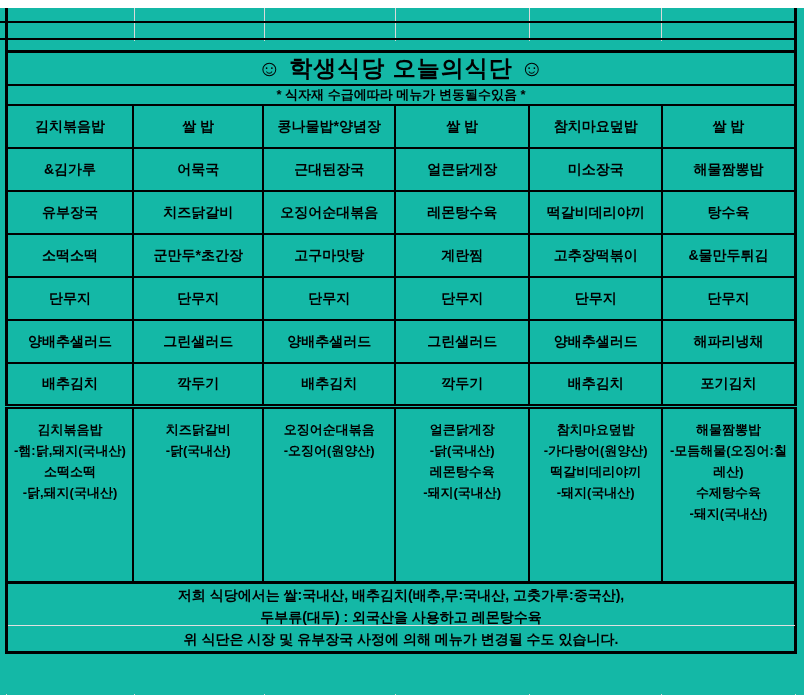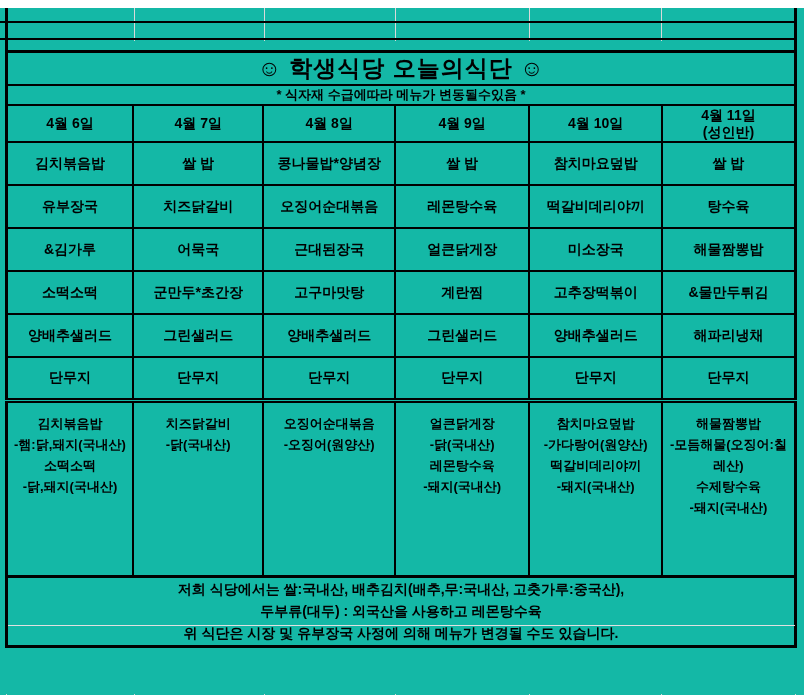--- a/index.html
+++ b/index.html
@@ -64,94 +64,76 @@
 
     <tbody>
         <tr class="title-row">
       <td class="title-cell" colspan="6">☺ 학생식당 오늘의식단 ☺</td>
     </tr>
 
     <tr class="subtitle-row">
       <td class="subtitle-cell" colspan="6">* 식자재 수급에따라 메뉴가 변동될수있음 *</td>
     </tr>
 
-    <tr class="date-row">
-      <td class="date-cell">
-        <div>4월 6일</div>
-
-      </td>
-      <td class="date-cell">
-        <div>4월 7일</div>
-
-      </td>
-      <td class="date-cell">
-        <div>4월 8일</div>
-
-      </td>
-      <td class="date-cell">
-        <div>4월 9일</div>
-
-      </td>
-      <td class="date-cell">
-        <div>4월 10일</div>
-
-      </td>
-      <td class="date-cell">
-        <div>4월 11일</div>
-        <div class="date-note">(성인반)</div>
-      </td>
-    </tr>
 
     <tr class="menu-row">
       <td class="menu-cell">김치볶음밥</td>
       <td class="menu-cell">쌀 밥</td>
       <td class="menu-cell">콩나물밥*양념장</td>
       <td class="menu-cell">쌀 밥</td>
       <td class="menu-cell">참치마요덮밥</td>
       <td class="menu-cell">쌀 밥</td>
     </tr>
     <tr class="menu-row">
+      <td class="menu-cell">&amp;김가루</td>
+      <td class="menu-cell">어묵국</td>
+      <td class="menu-cell">근대된장국</td>
+      <td class="menu-cell">얼큰닭게장</td>
+      <td class="menu-cell">미소장국</td>
+      <td class="menu-cell">해물짬뽕밥</td>
+    </tr>
+    <tr class="menu-row">
       <td class="menu-cell">유부장국</td>
       <td class="menu-cell">치즈닭갈비</td>
       <td class="menu-cell">오징어순대볶음</td>
       <td class="menu-cell">레몬탕수육</td>
       <td class="menu-cell">떡갈비데리야끼</td>
       <td class="menu-cell">탕수육</td>
-    </tr>
-    <tr class="menu-row">
-      <td class="menu-cell">&amp;김가루</td>
-      <td class="menu-cell">어묵국</td>
-      <td class="menu-cell">근대된장국</td>
-      <td class="menu-cell">얼큰닭게장</td>
-      <td class="menu-cell">미소장국</td>
-      <td class="menu-cell">해물짬뽕밥</td>
     </tr>
     <tr class="menu-row">
       <td class="menu-cell">소떡소떡</td>
       <td class="menu-cell">군만두*초간장</td>
       <td class="menu-cell">고구마맛탕</td>
       <td class="menu-cell">계란찜</td>
       <td class="menu-cell">고추장떡볶이</td>
       <td class="menu-cell">&amp;물만두튀김</td>
     </tr>
     <tr class="menu-row">
+      <td class="menu-cell">단무지</td>
+      <td class="menu-cell">단무지</td>
+      <td class="menu-cell">단무지</td>
+      <td class="menu-cell">단무지</td>
+      <td class="menu-cell">단무지</td>
+      <td class="menu-cell">단무지</td>
+    </tr>
+    <tr class="menu-row">
       <td class="menu-cell">양배추샐러드</td>
       <td class="menu-cell">그린샐러드</td>
       <td class="menu-cell">양배추샐러드</td>
       <td class="menu-cell">그린샐러드</td>
       <td class="menu-cell">양배추샐러드</td>
       <td class="menu-cell">해파리냉채</td>
     </tr>
     <tr class="menu-row">
-      <td class="menu-cell">단무지</td>
-      <td class="menu-cell">단무지</td>
-      <td class="menu-cell">단무지</td>
-      <td class="menu-cell">단무지</td>
-      <td class="menu-cell">단무지</td>
-      <td class="menu-cell">단무지</td>
+      <td class="menu-cell">배추김치</td>
+      <td class="menu-cell">깍두기</td>
+      <td class="menu-cell">배추김치</td>
+      <td class="menu-cell">깍두기</td>
+      <td class="menu-cell">배추김치</td>
+      <td class="menu-cell">포기김치</td>
     </tr>
 
     <tr class="origin-row">
       <td class="origin-cell">
         <div class="origin-line">김치볶음밥</div>
         <div class="origin-line">-햄:닭,돼지(국내산)</div>
         <div class="origin-line">소떡소떡</div>
         <div class="origin-line">-닭,돼지(국내산)</div>
       </td>
       <td class="origin-cell">

